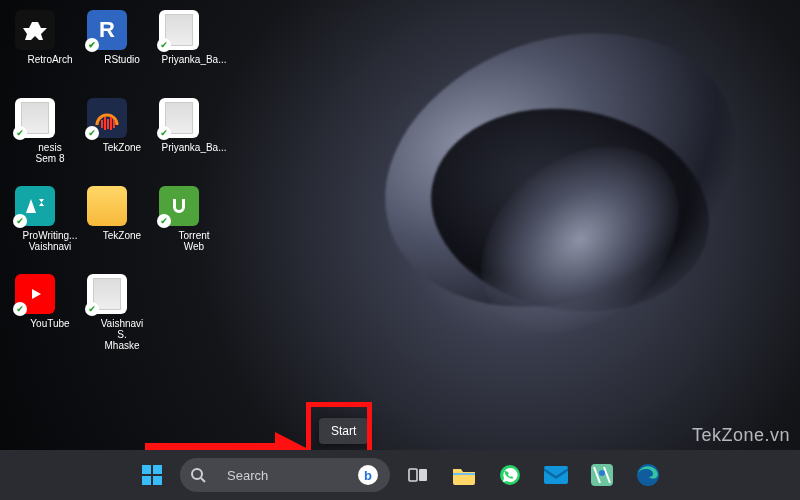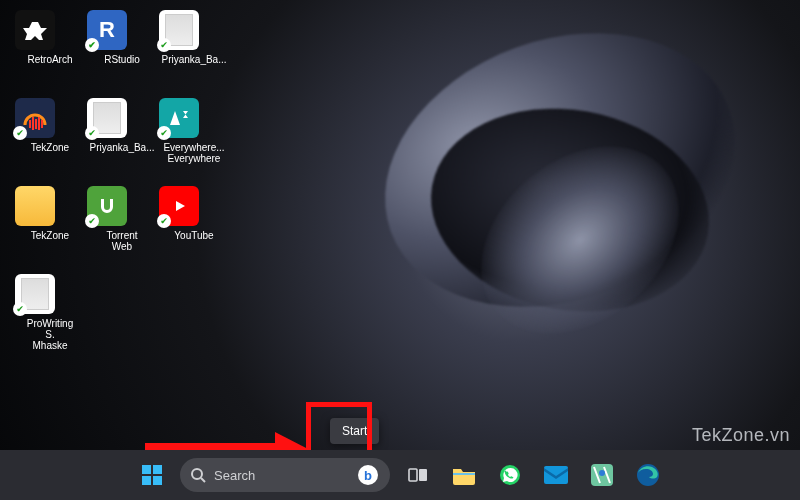--- a/index.html
+++ b/index.html
@@ -70,37 +70,36 @@
     gap: 10px;
   }
   .taskbar .tb-item {
     width: 36px; height: 36px; border-radius: 6px;
     display: flex; align-items:center; justify-content:center;
     cursor: pointer;
   }
   .search-box {
     height: 34px; width: 210px;
     background: #46474d; border-radius: 17px;
-    display:flex; align-items:center; gap:8px;
+    display:flex; align-items:center; gap:21px;
     padding: 0 12px 0 10px; color:#cfd0d3; font-size:13px;
     cursor: text;
   }
   .search-box .bing {
     margin-left:auto; width:20px; height:20px; border-radius:50%;
     background:#fff; color:#2673d9; font-weight:bold; font-size:13px;
     display:flex; align-items:center; justify-content:center;
   }
 
   
   .start-tooltip {
     position: absolute; bottom: 56px; left: 319px;
     background:#3a3b41; color:#fff; font-size:12px;
     padding:6px 12px; border-radius:4px;
     box-shadow: 0 2px 8px rgba(0,0,0,.5);
-    margin-left: 11px;
   }
 
   
   .annot-box {
     position:absolute; left:306px; bottom:2px;
     width:66px; height:96px;
     border: 5px solid #ff1111;
     pointer-events:none;
   }
   .annot-arrow {
@@ -141,20 +140,26 @@
       <span class="label">RStudio</span>
     </div>
 
     <div class="dicon">
       <div class="thumb doc">
           <div class="badge"></div>
         </div>
       <span class="label">Priyanka_Ba...</span>
     </div>
 
+    <div class="dicon">
+      <div class="thumb doc">
+          <div class="badge"></div>
+        </div>
+      <span class="label">nesis Sem 8</span>
+    </div>
 
     <div class="dicon">
       <div class="thumb audacity">
         <svg width="30" height="30" viewBox="0 0 30 30">
             <path fill="none" stroke="#ff8c1a" stroke-width="3" d="M5 22a10 10 0 0 1 20 0"></path>
             <g stroke="#ff3628" stroke-width="2">
               <line x1="10" y1="17" x2="10" y2="25"></line>
               <line x1="13" y1="14" x2="13" y2="27"></line>
               <line x1="16" y1="16" x2="16" y2="26"></line>
               <line x1="19" y1="14" x2="19" y2="27"></line>
@@ -173,21 +178,21 @@
       <span class="label">Priyanka_Ba...</span>
     </div>
 
     <div class="dicon">
       <div class="thumb prowrite">
         <svg width="26" height="26" viewBox="0 0 26 26">
             <path fill="#fff" d="M4 20l5-14 5 14M6 15h6M17 6h5l-5 7h5"></path>
           </svg>
         <div class="badge"></div>
       </div>
-      <span class="label">Everywhere... Everywhere</span>
+      <span class="label">ProWriting... Vaishnavi</span>
     </div>
 
     <div class="dicon">
       <div class="thumb folder"></div>
       <span class="label">TekZone</span>
     </div>
 
     <div class="dicon">
       <div class="thumb utorrent">
         <svg width="24" height="24" viewBox="0 0 24 24">
@@ -205,21 +210,21 @@
           </svg>
         <div class="badge"></div>
       </div>
       <span class="label">YouTube</span>
     </div>
 
     <div class="dicon">
       <div class="thumb doc">
           <div class="badge"></div>
         </div>
-      <span class="label">ProWriting S. Mhaske</span>
+      <span class="label">Vaishnavi S. Mhaske</span>
     </div>
   </div>
 
   <div class="start-tooltip">
     <span>Start</span>
   </div>
 
   <div class="annot-box"></div>
   <svg class="annot-arrow" viewBox="0 0 170 40">
     <line x1="5" y1="20" x2="140" y2="20" stroke="#ff1111" stroke-width="14"></line>

